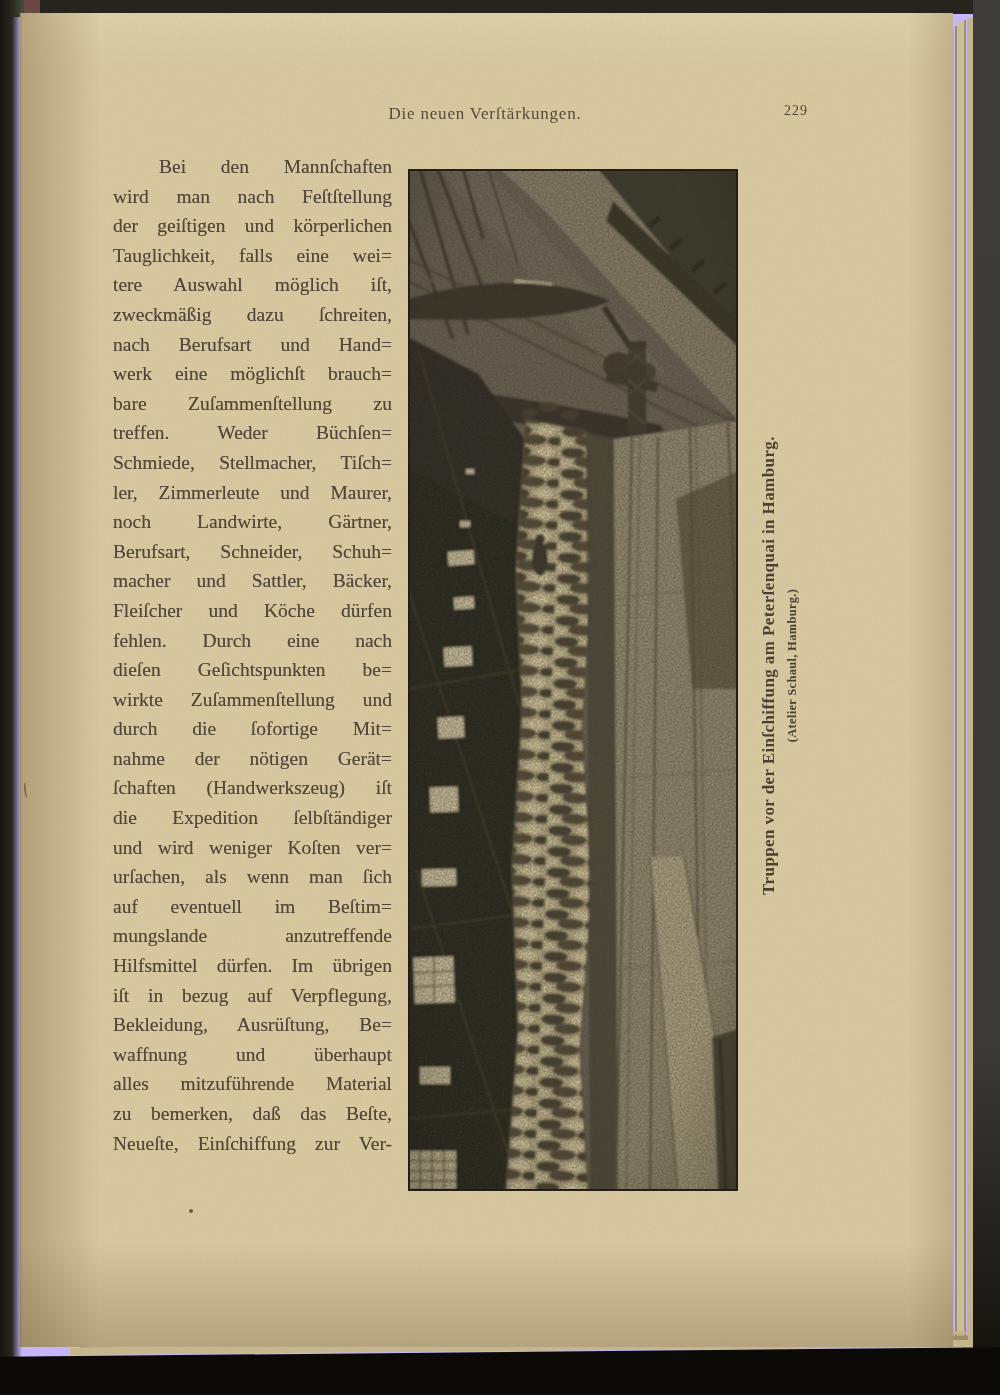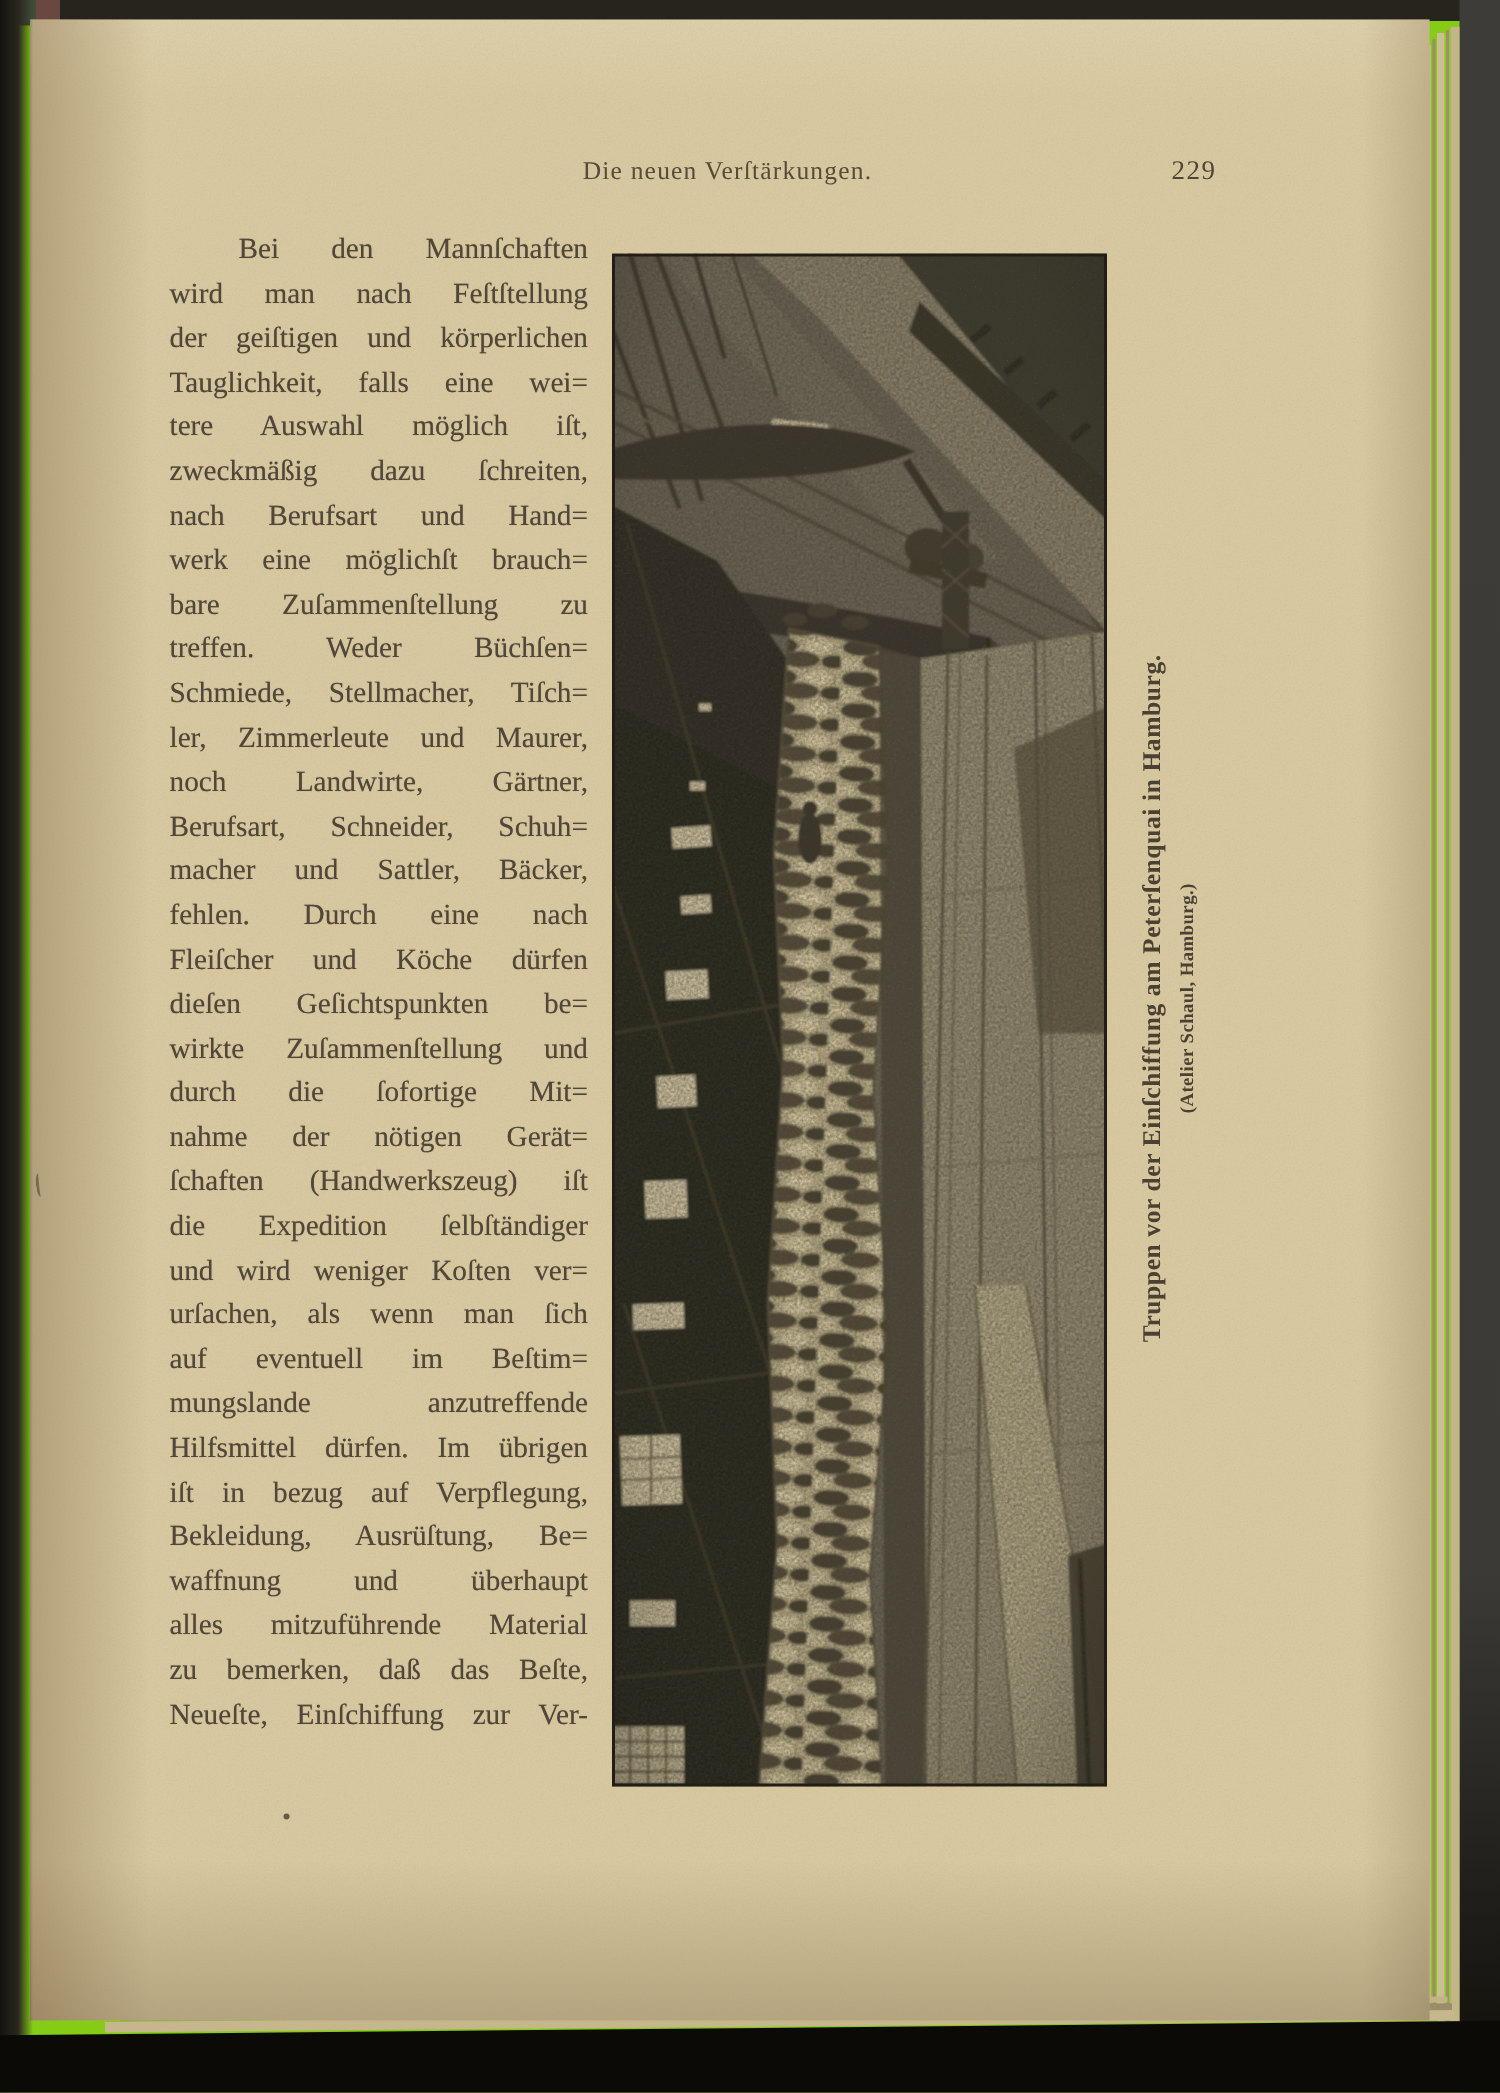--- a/index.html
+++ b/index.html
@@ -1,17 +1,17 @@
 <!DOCTYPE html>
 <html><head>
 <meta charset="utf-8">
 <style>
   html,body{margin:0;padding:0;background:#2e2d2a;}
   .stage{position:relative;width:1000px;height:1395px;overflow:hidden;
-         background:#84cc16;font-family:"Liberation Serif","DejaVu Serif",serif;}
+         background:#c4b5fd;font-family:"Liberation Serif","DejaVu Serif",serif;}
   
   .top-edge{position:absolute;left:0;top:0;width:1000px;height:14px;background:#26241d;}
   .binding-green{position:absolute;left:0;top:0;width:26px;height:17px;background:#3f4c38;}
   .binding-maroon{position:absolute;left:24px;top:0;width:16px;height:15px;background:#6b4742;}
   .right-edge{position:absolute;left:973px;top:0;width:27px;height:1395px;
               background:linear-gradient(180deg,#3d3c39 0%,#3b3a37 75%,#14130e 97%);}
   .left-edge{position:absolute;left:0;top:0;width:22px;height:1395px;
              background:linear-gradient(90deg,#141310 0%,#2a271f 55%,rgba(42,39,31,0) 100%);}
   .bottom-black{position:absolute;left:-12px;top:1352px;width:1030px;height:70px;
                 background:#0b0a07;transform:rotate(-0.55deg);}
@@ -33,21 +33,21 @@
           linear-gradient(180deg,rgba(252,246,224,.14) 0%,rgba(0,0,0,0) 55px,rgba(0,0,0,0) 92%,rgba(92,72,42,.28) 100%),
           #d7c8a0;}
   .paper-grain{position:absolute;left:0;top:0;width:100%;height:100%;opacity:.5;pointer-events:none;}
   .pen-mark{position:absolute;left:24px;top:782px;width:3px;height:16px;border-left:2px solid rgba(70,60,45,.55);
             border-radius:50% 0 0 50%;transform:rotate(-6deg);}
   .stray-dot{position:absolute;left:189px;top:1209px;width:4px;height:4px;border-radius:50%;background:rgba(72,62,46,.8);}
   
   .header-title{position:absolute;left:265px;top:104px;width:440px;text-align:center;
                 font-size:17px;letter-spacing:.8px;color:#564a39;}
   .page-number{position:absolute;left:766px;top:103px;width:60px;text-align:center;
-               font-size:18px;letter-spacing:1px;color:#504536;}
+               font-size:14px;letter-spacing:1px;color:#504536;}
   .text-column{position:absolute;left:113px;top:152px;width:279px;color:#50463a;
                font-size:19.5px;line-height:29.6px;text-shadow:0 0 .5px rgba(80,70,50,.55);}
   .text-column .line{text-align:justify;text-align-last:justify;white-space:normal;height:29.6px;overflow:visible;}
   .text-column .line:first-child{padding-left:46px;width:233px;}
   
   .photo-figure{position:absolute;left:408px;top:169px;width:330px;height:1022px;}
   .photo-figure svg{display:block;}
   
   .caption-block{position:absolute;left:520px;top:643px;width:520px;height:45px;
                  transform:rotate(-90deg);text-align:center;color:#4b4133;}
@@ -97,22 +97,22 @@
       <div class="line">zweckmäßig dazu ſchreiten,</div>
       <div class="line">nach Berufsart und Hand=</div>
       <div class="line">werk eine möglichſt brauch=</div>
       <div class="line">bare Zuſammenſtellung zu</div>
       <div class="line">treffen. Weder Büchſen=</div>
       <div class="line">Schmiede, Stellmacher, Tiſch=</div>
       <div class="line">ler, Zimmerleute und Maurer,</div>
       <div class="line">noch Landwirte, Gärtner,</div>
       <div class="line">Berufsart, Schneider, Schuh=</div>
       <div class="line">macher und Sattler, Bäcker,</div>
+      <div class="line">Fleiſcher und Köche dürfen</div>
       <div class="line">fehlen. Durch eine nach</div>
-      <div class="line">Fleiſcher und Köche dürfen</div>
       <div class="line">dieſen Geſichtspunkten be=</div>
       <div class="line">wirkte Zuſammenſtellung und</div>
       <div class="line">durch die ſofortige Mit=</div>
       <div class="line">nahme der nötigen Gerät=</div>
       <div class="line">ſchaften (Handwerkszeug) iſt</div>
       <div class="line">die Expedition ſelbſtändiger</div>
       <div class="line">und wird weniger Koſten ver=</div>
       <div class="line">urſachen, als wenn man ſich</div>
       <div class="line">auf eventuell im Beſtim=</div>
       <div class="line">mungslande anzutreffende</div>

